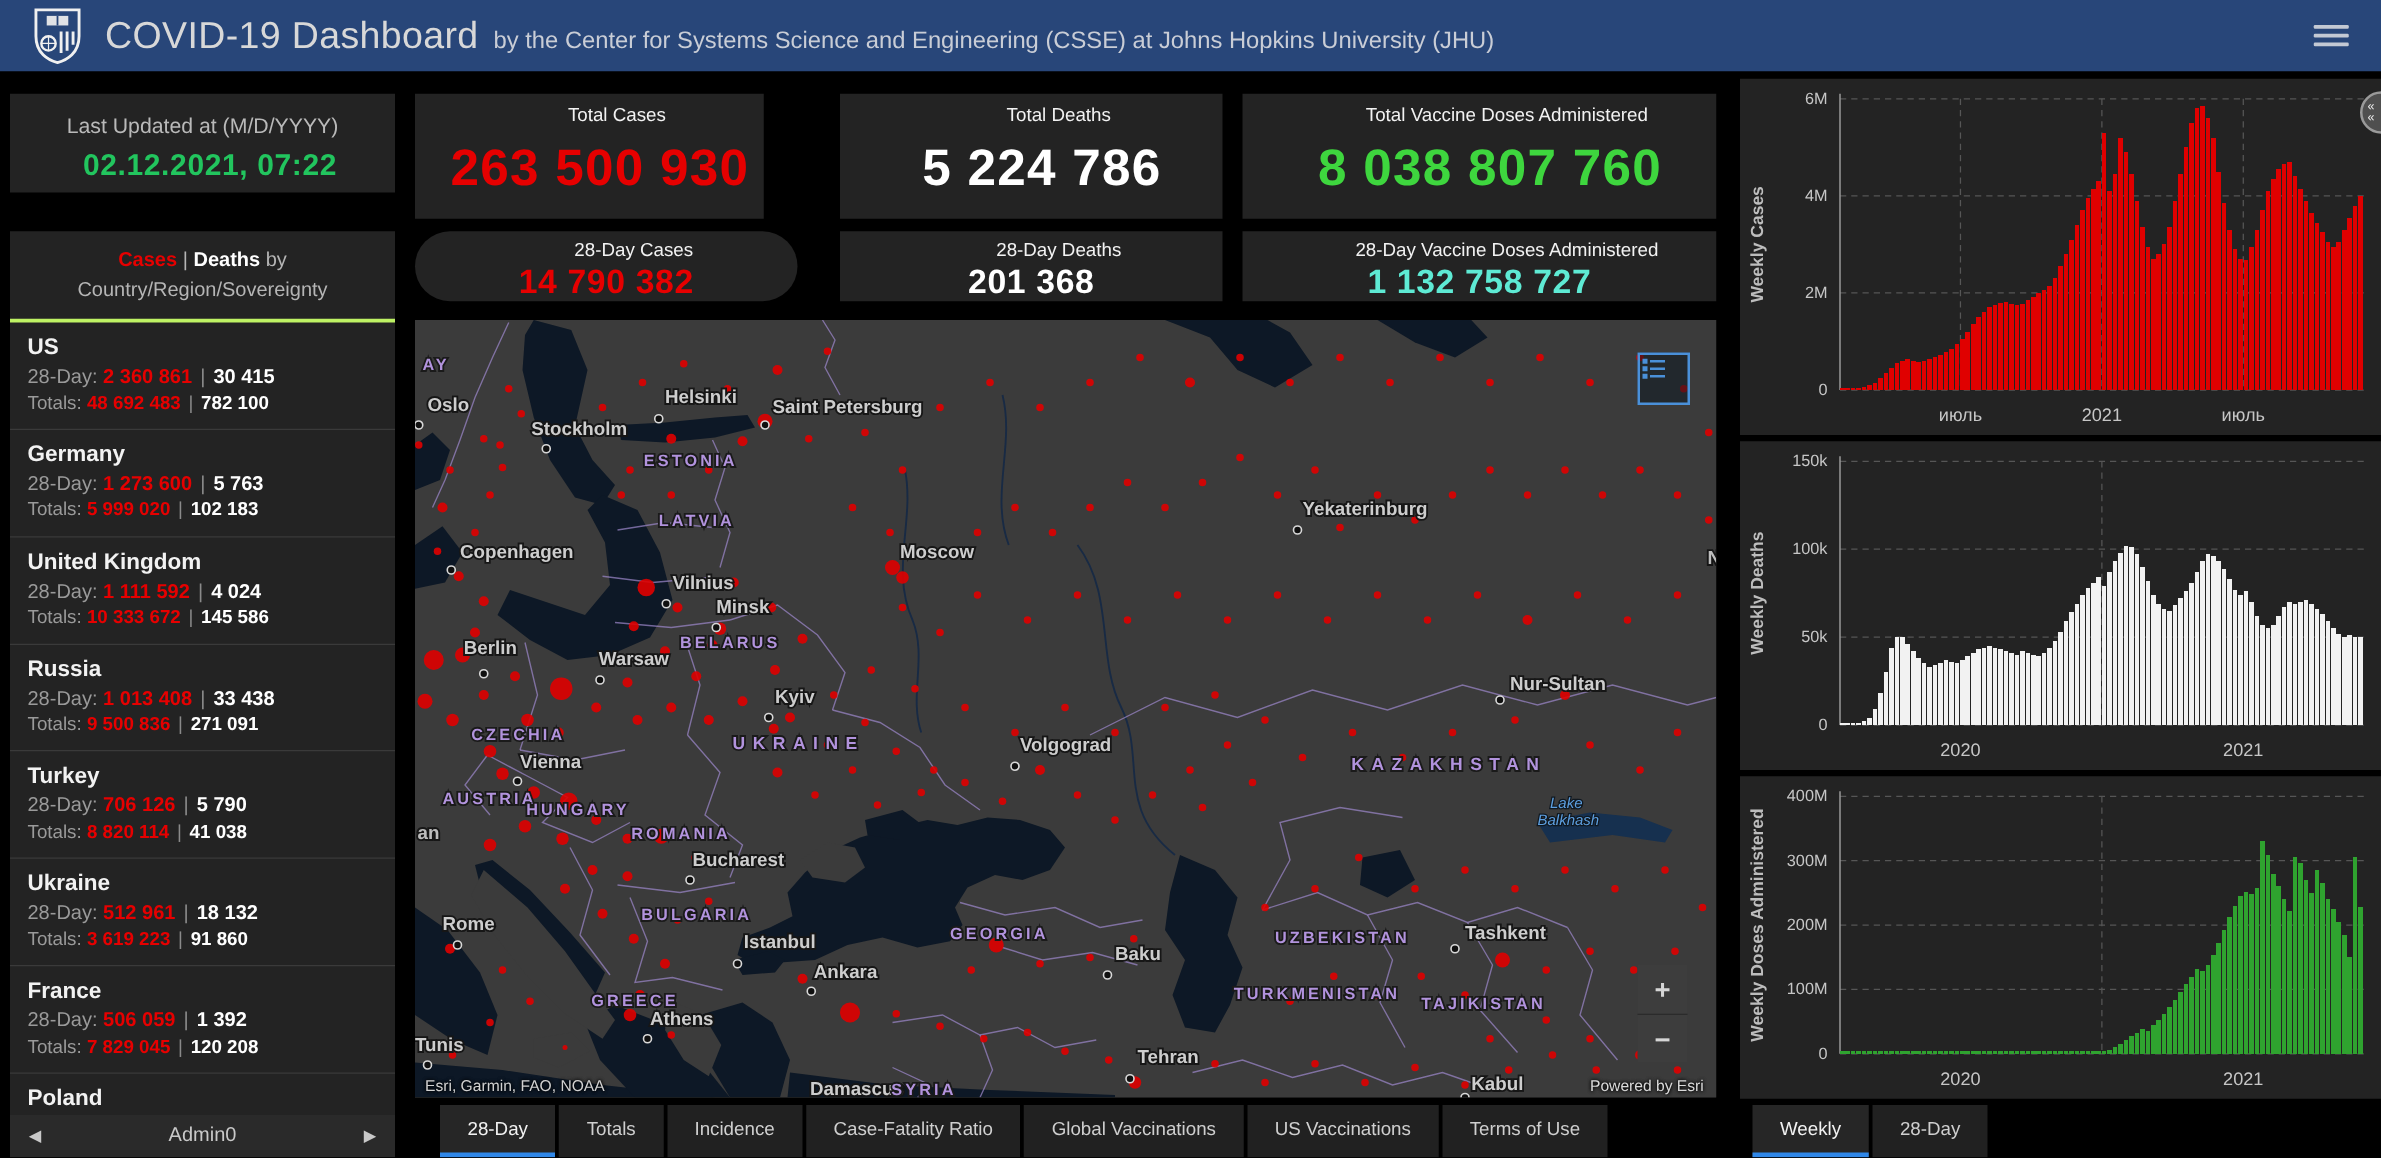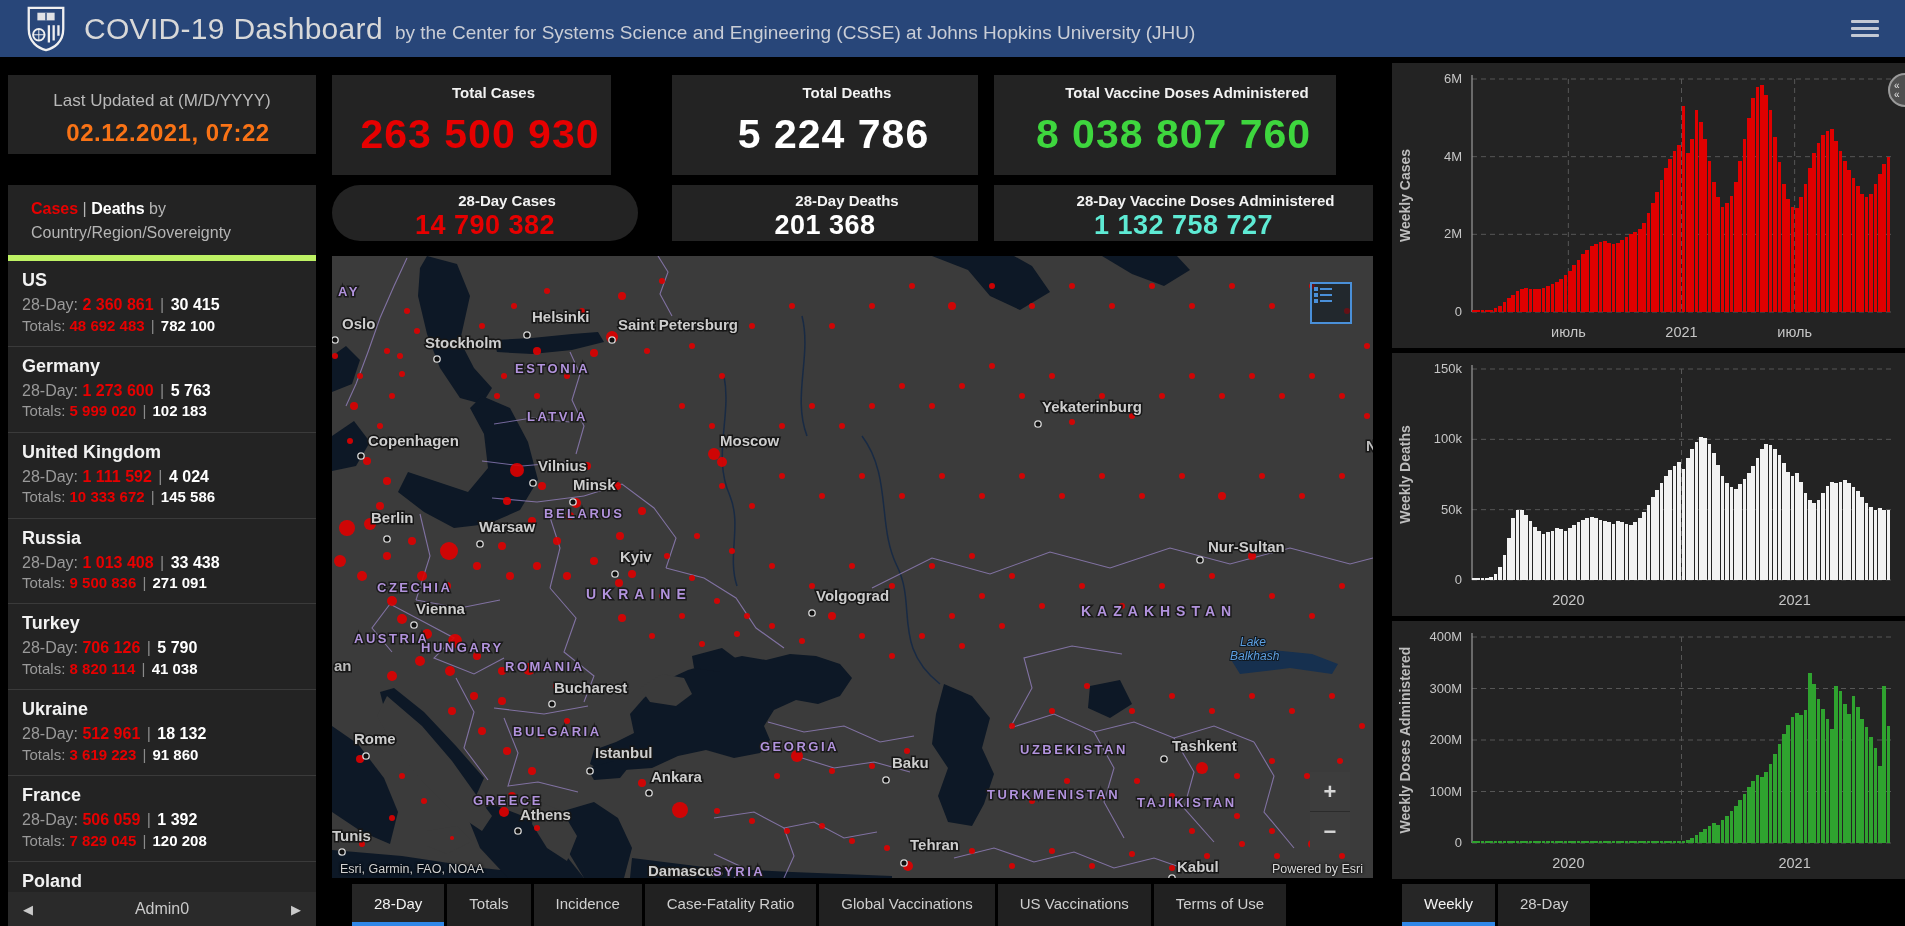--- a/index.html
+++ b/index.html
@@ -12,39 +12,39 @@
   .hdr .titles{margin-left:18px;display:flex;align-items:baseline;gap:12px;white-space:nowrap;}
   .hdr .t1{font-size:30px;color:#d8d8d8;letter-spacing:.3px;}
   .hdr .t2{font-size:19px;color:#c9cdd6;}
   .burger{position:absolute;right:26px;top:16px;width:28px;height:24px;cursor:pointer;}
   .burger i{display:block;height:3px;background:#c3c9d4;margin:4px 0;border-radius:1px;}
   
   .panel{position:absolute;background:#232323;}
   
   .updated{left:8px;top:75px;width:308px;height:79px;text-align:center;}
   .updated .lbl{margin-top:16px;font-size:17px;color:#b9b9b9;}
-  .updated .val{margin-top:8px;font-size:24px;font-weight:bold;color:#f97316;letter-spacing:.5px;padding-left:12px;}
+  .updated .val{margin-top:8px;font-size:24px;font-weight:bold;color:#22c55e;letter-spacing:.5px;padding-left:12px;}
   .cpanel{left:8px;top:185px;width:308px;height:707px;overflow:hidden;}
-  .cpanel .chead{padding:12px 23px 10px;text-align:left;font-size:16px;line-height:1.5;
-                 border-bottom:6px solid #bef264;}
+  .cpanel .chead{padding:12px 23px 10px;text-align:center;font-size:16px;line-height:1.5;
+                 border-bottom:3px solid #bef264;}
   .chead .red{color:#e60000;font-weight:bold;}
   .chead .wht{color:#fff;font-weight:bold;}
   .chead .dim{color:#b5b5b5;}
   .crow{padding:9px 14px 10px;border-bottom:1px solid #3a3a3a;cursor:pointer;}
   .crow .nm{font-size:18px;font-weight:bold;color:#f2f2f2;margin-bottom:3px;}
   .crow .ln{font-size:16px;color:#9a9a9a;line-height:1.35;}
   .crow .ln.sm{font-size:15px;}
   .crow b.rd{color:#e60000;} .crow b.wt{color:#fff;} .crow .sep{color:#8a8a8a;font-weight:normal;padding:0 2px;}
   .adminbar{position:absolute;left:8px;top:892px;width:308px;height:34px;background:#2a2a2a;
             display:flex;align-items:center;justify-content:space-between;color:#c9c9c9;}
   .adminbar .arr{width:40px;text-align:center;font-size:13px;cursor:pointer;}
   .adminbar .albl{font-size:16px;}
   
   .stat{position:absolute;background:#232323;text-align:center;}
-  .stat .slbl{font-size:15px;font-weight:bold;color:#f2f2f2;margin-top:9px;padding-left:44px;}
+  .stat .slbl{font-size:15px;font-weight:normal;color:#f2f2f2;margin-top:9px;padding-left:44px;}
   .stat.r1 .sval{font-size:41px;font-weight:bold;margin-top:10px;letter-spacing:1px;margin-left:17px;}
   .stat.r2 .slbl{margin-top:7px;}
   .stat.r2 .sval{font-size:27px;font-weight:bold;margin-top:1px;letter-spacing:.5px;}
   
   .map{position:absolute;left:332px;top:256px;width:1041px;height:622px;background:#3b3b3b;overflow:hidden;}
   .map svg{position:absolute;left:0;top:0;}
   .attr-l{position:absolute;left:8px;bottom:2px;font-size:12.5px;color:#d2d2d2;text-shadow:0 0 3px #000,0 0 3px #000;}
   .attr-r{position:absolute;right:10px;bottom:2px;font-size:12.5px;color:#dadada;text-shadow:0 0 3px #000,0 0 3px #000;}
   .legendbtn{position:absolute;left:978px;top:26px;width:42px;height:42px;border:2px solid #4a90d9;
              background:rgba(15,25,35,.55);box-sizing:border-box;cursor:pointer;display:flex;align-items:center;justify-content:center;}
@@ -169,21 +169,21 @@
 
   <div id="stats">
       <div class="stat r1" style="left: 332px; top: 75px; width: 279px; height: 100px;">
         <div class="slbl">Total Cases</div>
         <div class="sval" style="color:#e60000">263 500 930</div>
       </div>
       <div class="stat r1" style="left: 672px; top: 75px; width: 306px; height: 100px;">
         <div class="slbl">Total Deaths</div>
         <div class="sval" style="color:#ffffff">5 224 786</div>
       </div>
-      <div class="stat r1" style="left: 994px; top: 75px; width: 342px; height: 100px;">
+      <div class="stat r1" style="left: 994px; top: 75px; width: 379px; height: 100px;">
         <div class="slbl">Total Vaccine Doses Administered</div>
         <div class="sval" style="color:#3ed63e">8 038 807 760</div>
       </div>
       <div class="stat r2" style="left: 332px; top: 185px; width: 306px; height: 56px; border-radius: 28px;">
         <div class="slbl">28-Day Cases</div>
         <div class="sval" style="color:#e60000">14 790 382</div>
       </div>
       <div class="stat r2" style="left: 672px; top: 185px; width: 306px; height: 56px;">
         <div class="slbl">28-Day Deaths</div>
         <div class="sval" style="color:#ffffff">201 368</div>

